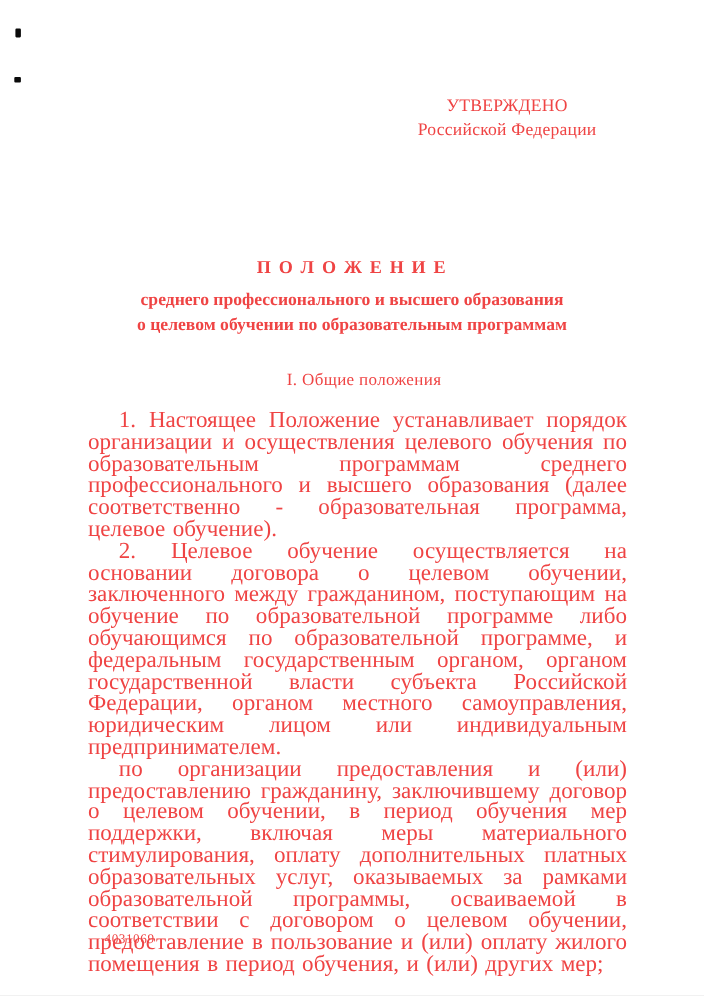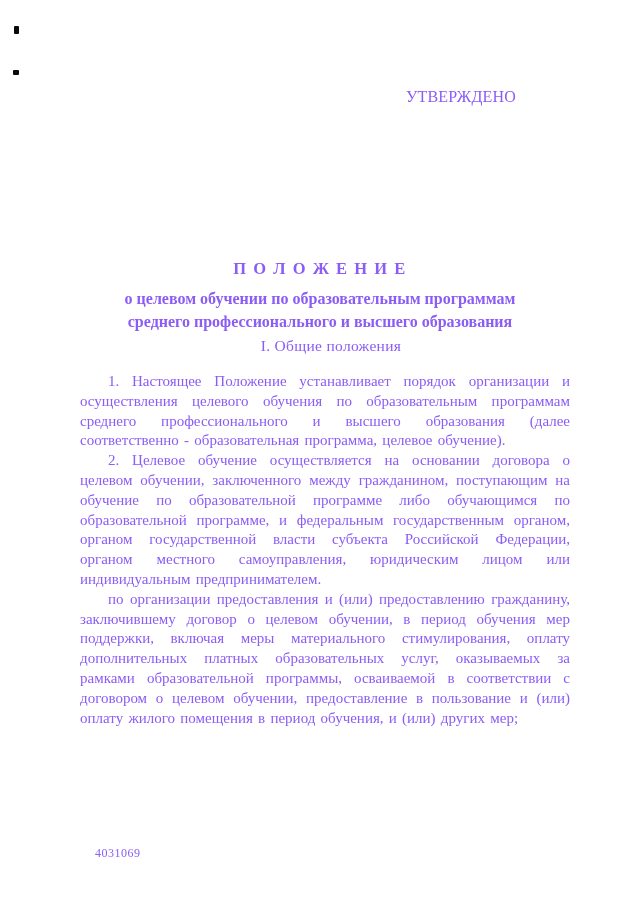--- a/index.html
+++ b/index.html
@@ -6,21 +6,21 @@
     margin: 0;
     padding: 0;
     background: #e8e8e8;
   }
   .page {
     position: relative;
     width: 640px;
     height: 905px;
     margin: 0 auto;
     background: #ffffff;
-    color: #8b5cf6;
+    color: #ef4444;
     font-family: "Liberation Serif", serif;
     overflow: hidden;
   }
   
   .corner-mark {
     position: absolute;
     background: #0a0a0a;
     border-radius: 1px;
   }
   .mark-1 { left: 14px; top: 26px; width: 5px; height: 8px; }
@@ -37,21 +37,20 @@
     white-space: nowrap;
   }
   .approval-line { letter-spacing: 0.2px; }
 
   .title-block {
     position: absolute;
     top: 233px;
     left: 0;
     width: 640px;
     text-align: center;
-    margin-top: 26px;
   }
   .doc-title {
     font-size: 16.5px;
     font-weight: bold;
     letter-spacing: 1.5px;
     margin: 0 0 8px 0;
   }
   .doc-subtitle-line {
     font-size: 16px;
     font-weight: bold;
@@ -66,21 +65,21 @@
     text-align: center;
     font-size: 15.5px;
     letter-spacing: 0.3px;
   }
 
   .body-text {
     position: absolute;
     top: 372px;
     left: 80px;
     width: 490px;
-    font-size: 15px;
+    font-size: 21px;
     line-height: 19.8px;
     text-align: justify;
   }
   .body-text p {
     margin: 0;
     text-indent: 28px;
     word-spacing: 1.5px;
   }
 
   .footer-code {
@@ -94,26 +93,27 @@
 </head>
 <body>
 
 <div class="page">
 
   <div class="corner-mark mark-1"></div>
   <div class="corner-mark mark-2"></div>
 
   <div class="approval-block">
     <div class="approval-line">УТВЕРЖДЕНО</div>
+    <div class="approval-line">Российской Федерации</div>
   </div>
 
   <div class="title-block">
     <div class="doc-title">П О Л О Ж Е Н И Е</div>
+    <div class="doc-subtitle-line">среднего профессионального и высшего образования</div>
     <div class="doc-subtitle-line">о целевом обучении по образовательным программам</div>
-    <div class="doc-subtitle-line">среднего профессионального и высшего образования</div>
   </div>
 
   <div class="section-heading">I. Общие положения</div>
 
   <div class="body-text">
     <p>1. Настоящее Положение устанавливает порядок организации и осуществления целевого обучения по образовательным программам среднего профессионального и высшего образования (далее соответственно - образовательная программа, целевое обучение).</p>
     <p>2. Целевое обучение осуществляется на основании договора о целевом обучении, заключенного между гражданином, поступающим на обучение по образовательной программе либо обучающимся по образовательной программе, и федеральным государственным органом, органом государственной власти субъекта Российской Федерации, органом местного самоуправления, юридическим лицом или индивидуальным предпринимателем.</p>
     <p>по организации предоставления и (или) предоставлению гражданину, заключившему договор о целевом обучении, в период обучения мер поддержки, включая меры материального стимулирования, оплату дополнительных платных образовательных услуг, оказываемых за рамками образовательной программы, осваиваемой в соответствии с договором о целевом обучении, предоставление в пользование и (или) оплату жилого помещения в период обучения, и (или) других мер;</p>
   </div>
 

